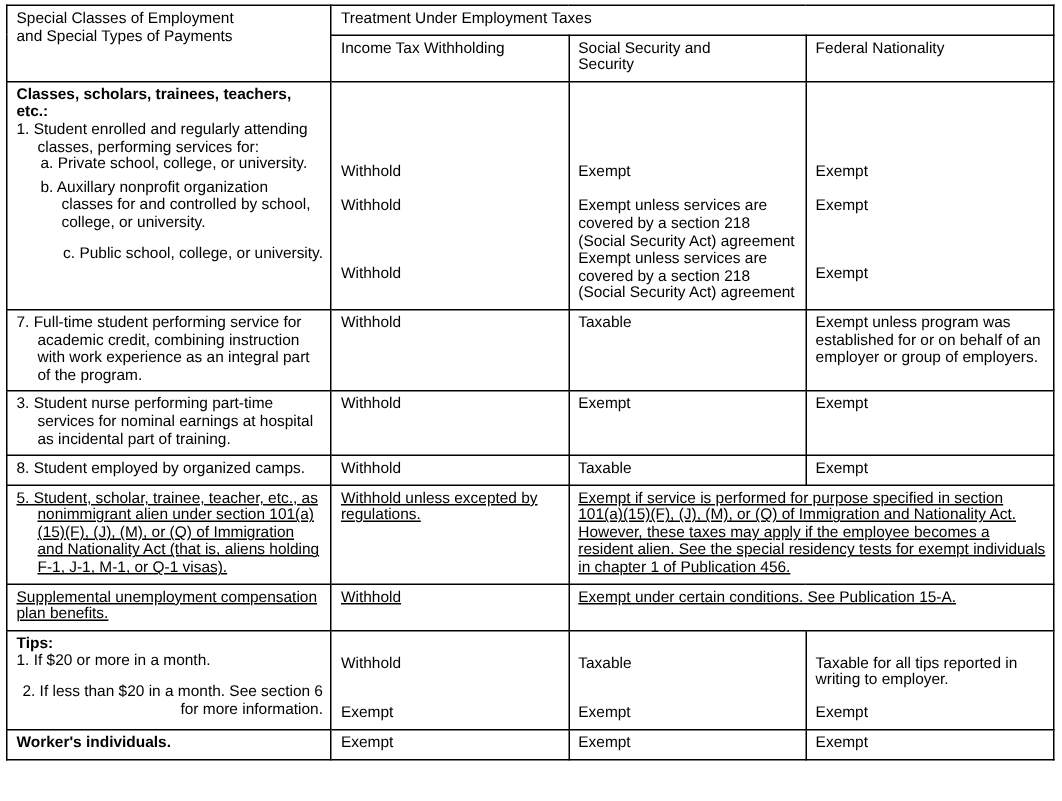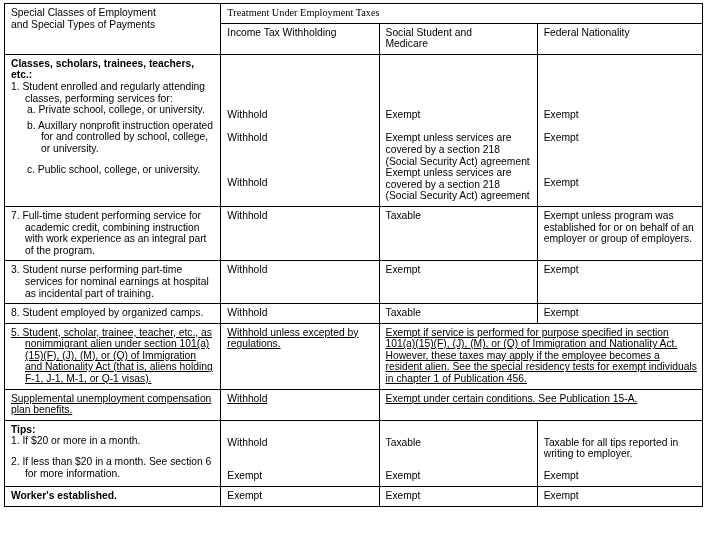--- a/index.html
+++ b/index.html
@@ -38,21 +38,20 @@
   }
   
   .col-sep { border-left-width: 2px; }
   .hdr-top {
     text-align: center;
     font-weight: bold;
     font-size: 11px;
     padding-top: 4px;
     padding-bottom: 4px;
     border-bottom: 2px solid #000;
-    font-family: Liberation Serif, serif;
   }
   .hdr-sub {
     text-align: center;
     font-weight: bold;
     font-size: 11px;
     padding-top: 4px;
     padding-bottom: 5px;
     vertical-align: top;
   }
   .hdr-left {
@@ -70,21 +69,21 @@
   .lvl1 {
     padding-left: 14px;
     text-indent: -14px;
   }
   .lvl2 {
     padding-left: 30px;
     text-indent: -14px;
   }
   .blk { display: block; }
   .sp-top { margin-top: 4px; }
-  .sp-top-lg { margin-top: 9px; }
+  .sp-top-lg { margin-top: 9px; text-align: right; }
   .c-head-w { width: 216px; }
   .c-itw { width: 158px; }
   .c-ssm { width: 158px; }
   .c-fut { width: 165px; }
 </style>
 </head>
 <body>
 
 <div class="sheet">
   <table class="grid">
@@ -98,34 +97,34 @@
       <tr>
         <td class="hdr-left" rowspan="2">
           <span class="blk">Special Classes of Employment</span>
           <span class="blk">and Special Types of Payments</span>
         </td>
         <td class="hdr-top col-sep" colspan="3">Treatment Under Employment Taxes</td>
       </tr>
       <tr>
         <td class="hdr-sub col-sep">Income Tax Withholding</td>
         <td class="hdr-sub">
-          <span class="blk">Social Student and</span>
-          <span class="blk">Medicare</span>
+          <span class="blk">Social Security and</span>
+          <span class="blk">Security</span>
         </td>
         <td class="hdr-sub">Federal Nationality</td>
       </tr>
     </thead>
     <tbody>
 
       <tr>
         <td class="row-top-thick">
           <span class="blk grp-title">Classes, scholars, trainees, teachers, etc.:</span>
           <span class="blk lvl1">1. Student enrolled and regularly attending classes, performing services for:</span>
           <span class="blk lvl2">a. Private school, college, or university.</span>
-          <span class="blk lvl2 sp-top">b. Auxillary nonprofit instruction operated for and controlled by school, college, or university.</span>
+          <span class="blk lvl2 sp-top">b. Auxillary nonprofit organization classes for and controlled by school, college, or university.</span>
           <span class="blk lvl2 sp-top-lg">c. Public school, college, or university.</span>
         </td>
         <td class="col-sep row-top-thick">
           <span class="blk" style="margin-top:51px">Withhold</span>
           <span class="blk" style="margin-top:12px">Withhold</span>
           <span class="blk" style="margin-top:33px">Withhold</span>
         </td>
         <td class="row-top-thick">
           <span class="blk" style="margin-top:51px">Exempt</span>
           <span class="blk" style="margin-top:12px">Exempt unless services are covered by a section 218 (Social Security Act) agreement</span>
@@ -194,21 +193,21 @@
           <span class="blk" style="margin-top:22px">Exempt</span>
         </td>
         <td>
           <span class="blk" style="margin-top:13px">Taxable for all tips reported in writing to employer.</span>
           <span class="blk" style="margin-top:10px">Exempt</span>
         </td>
       </tr>
 
       <tr>
         <td class="row-top-thick">
-          <span class="grp-title">Worker's established.</span>
+          <span class="grp-title">Worker's individuals.</span>
         </td>
         <td class="col-sep row-top-thick">Exempt</td>
         <td class="row-top-thick">Exempt</td>
         <td class="row-top-thick">Exempt</td>
       </tr>
 
     </tbody>
   </table>
 </div>
 

